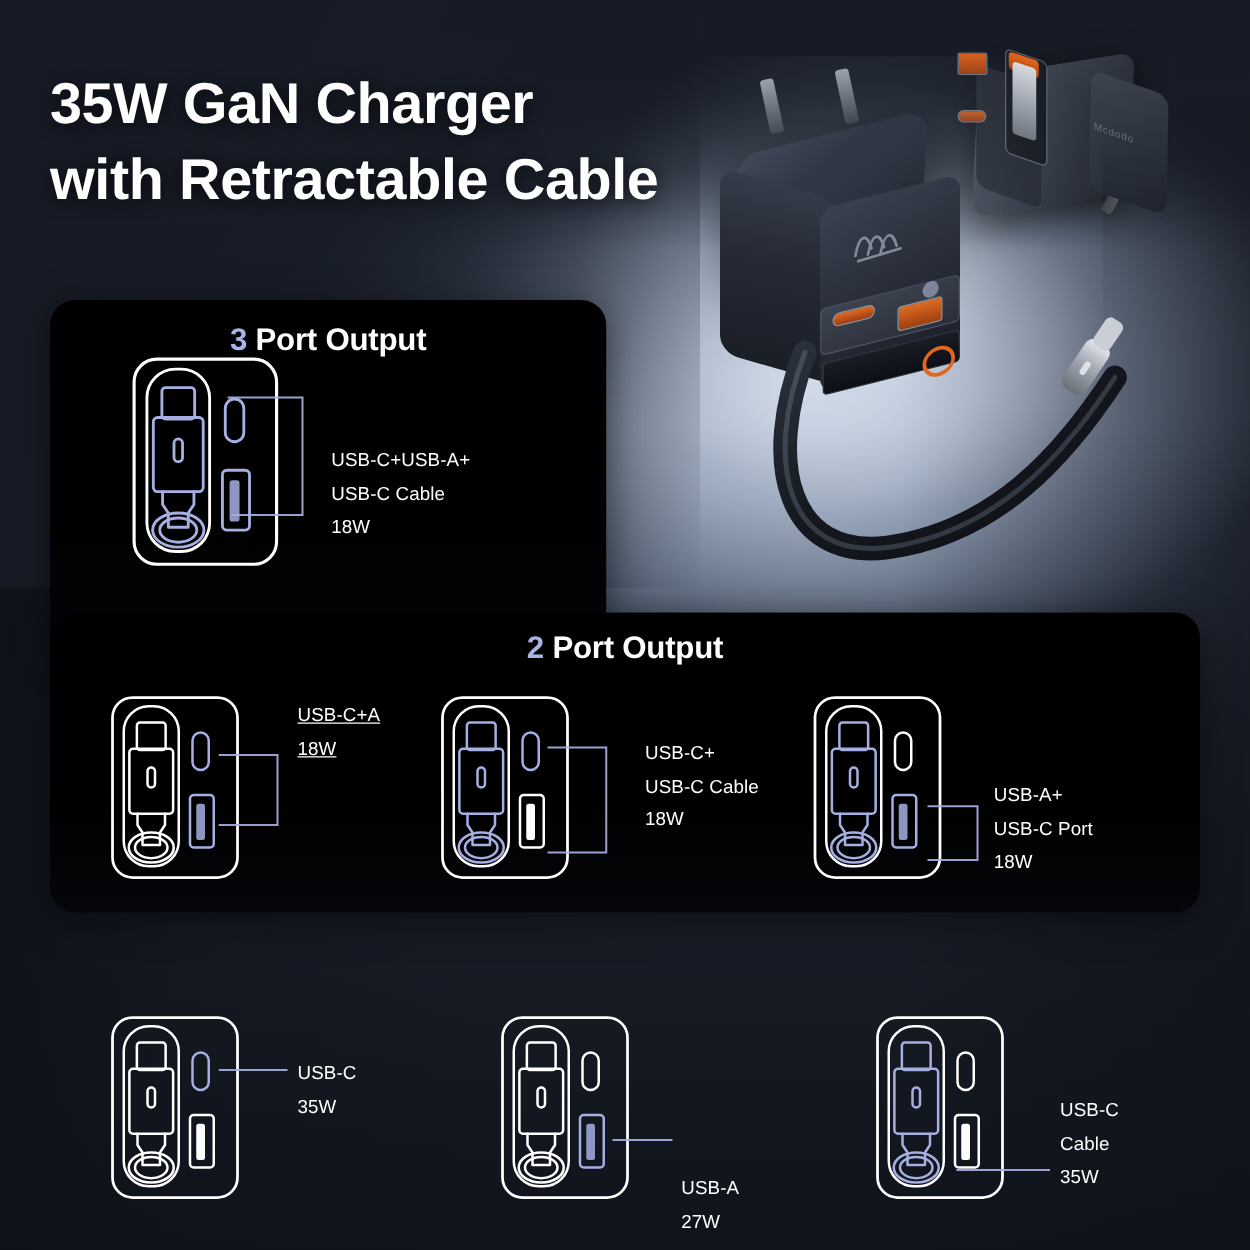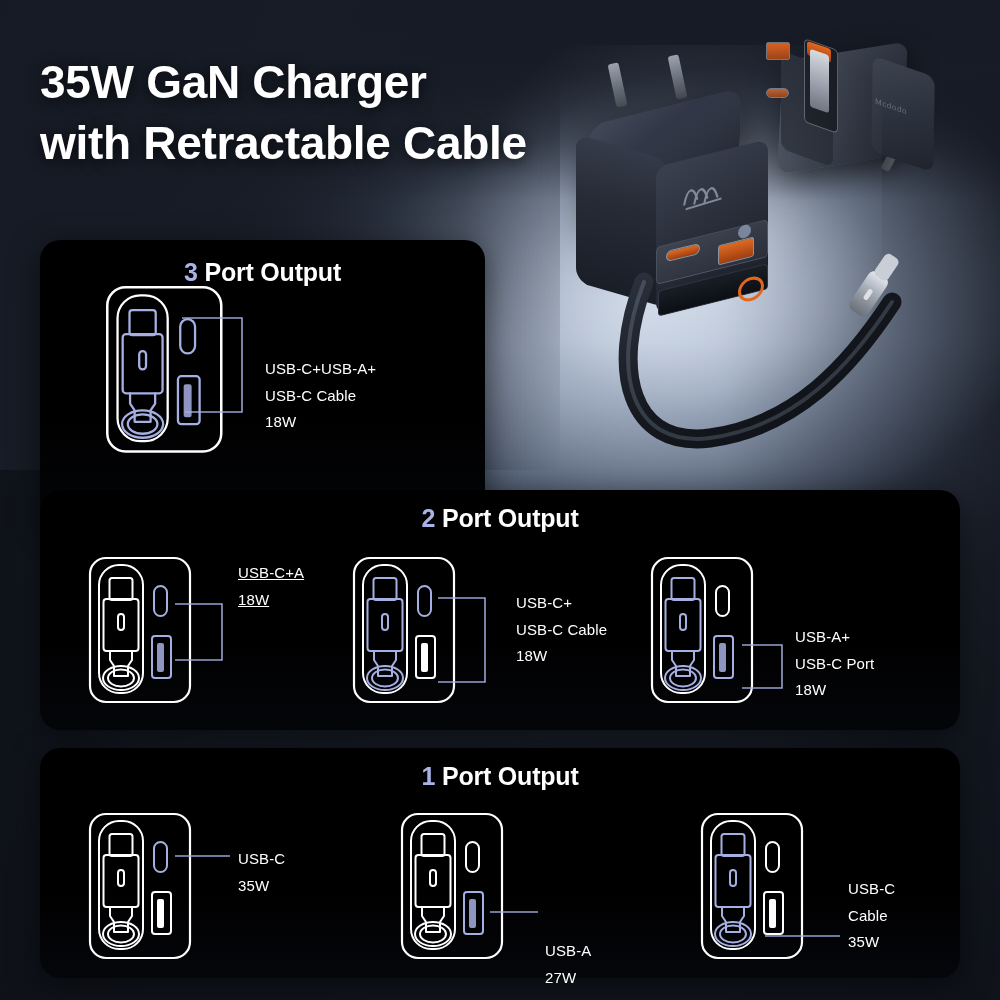--- a/index.html
+++ b/index.html
@@ -291,25 +291,20 @@
 USB-C Cable
 18W</div>
   </div>
 
   <div class="panel" id="panel-2port">
     <div class="panel-title">
       <span class="num">2</span><span> Port Output</span>
     </div>
   </div>
 
-  <div class="panel" id="panel-1port">
-    <div class="panel-title">
-      <span class="num">1</span><span> Port Output</span>
-    </div>
-  </div>
 
   <div id="diagram-host">
       <div class="dgroup" style="left: 105px; top: 285px;">
   <svg width="118.55999999999999" height="168.72" viewBox="0 0 104 148">
     <g fill="none" stroke-linecap="round" stroke-linejoin="round">
       <rect x="2" y="2" width="100" height="144" rx="16" stroke="#ffffff" stroke-width="2.2"></rect>
       <rect x="11" y="9" width="44" height="128" rx="20" stroke="#ffffff" stroke-width="2"></rect>
       <g stroke="#a6afe2" stroke-width="2">
         <rect x="21.5" y="22" width="23" height="22" rx="2.5"></rect>
         <rect x="15.5" y="43" width="35" height="52" rx="3"></rect>

